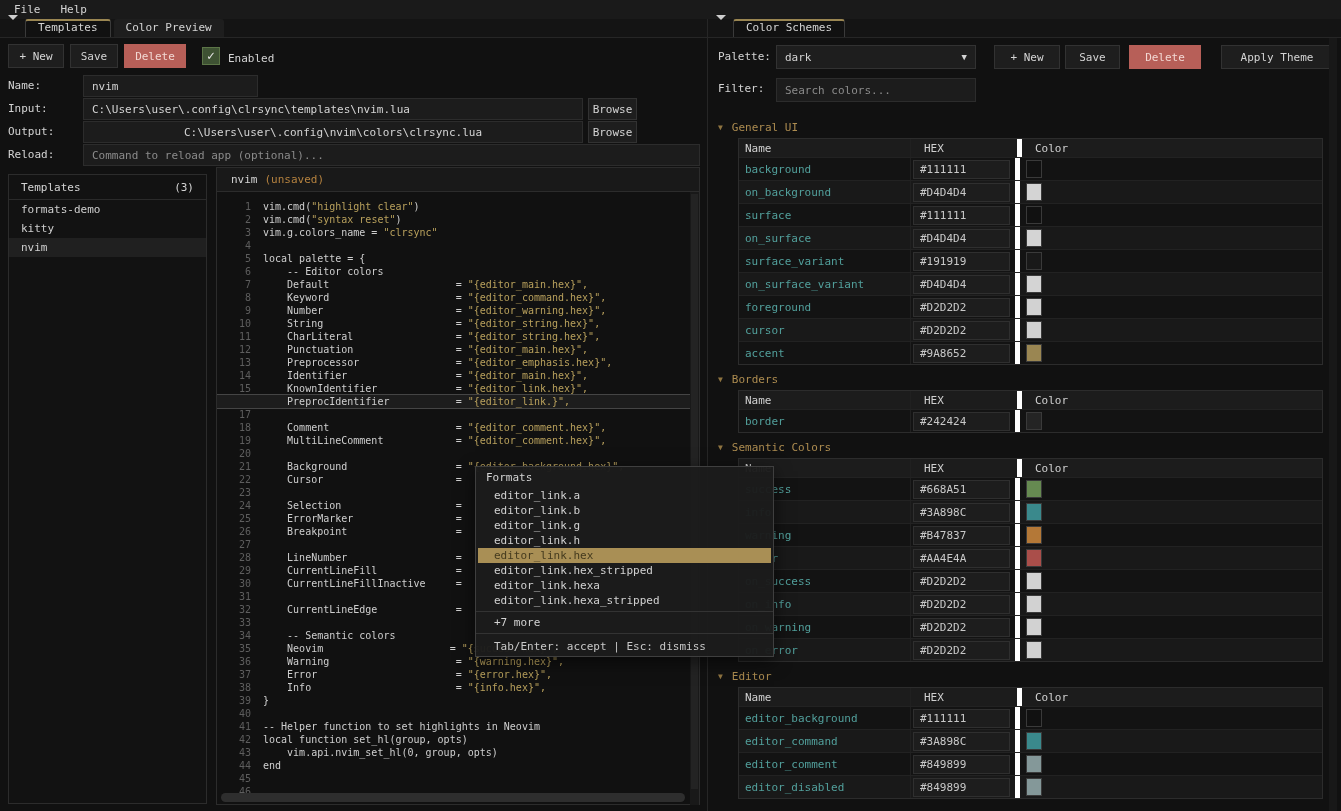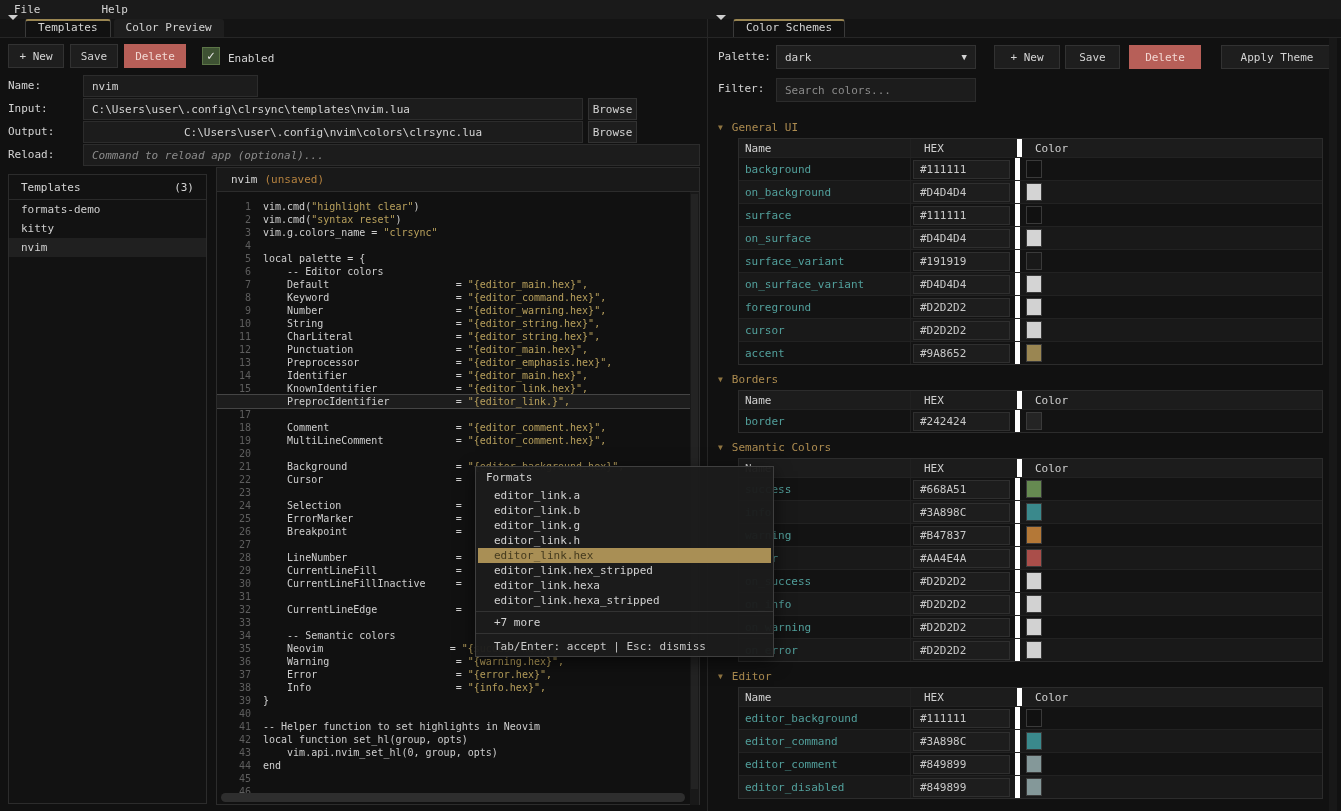--- a/index.html
+++ b/index.html
@@ -3,21 +3,21 @@
 <meta charset="utf-8">
 <style>
   html,body { margin:0; padding:0; background:#0b0b0b; }
   #win {
     position:relative; width:1341px; height:811px; overflow:hidden;
     background:#111111; color:#d4d4d4;
     font-family:"DejaVu Sans Mono", monospace; font-size:11px;
   }
   
   .menubar { position:absolute; left:0; top:0; width:100%; height:19px; background:#1a1a1a;
-             display:flex; align-items:center; padding-left:4px; box-sizing:border-box;gap:41px; }
+             display:flex; align-items:center; padding-left:4px; box-sizing:border-box; }
   .menu-item { padding:0 10px; }
   
   .tabbar { position:absolute; top:19px; height:19px; background:#141414;
             border-bottom:1px solid #262626; display:flex; align-items:flex-end; box-sizing:border-box; }
   .tabbar.left { left:0; width:707px; }
   .tabbar.right { left:707px; width:634px; border-left:1px solid #262626; }
   .collapse-icon { width:11px; margin:0 6px 4px 8px; }
   .collapse-icon .bar { height:2px; background:#cfcfcf; margin-bottom:1px; }
   .collapse-icon .tri { width:0; height:0; border-left:5px solid transparent;
                         border-right:5px solid transparent; border-top:5px solid #cfcfcf; }
@@ -122,21 +122,21 @@
 
   <span class="lbl" style="left:8px;top:75px">Name:</span>
   <input class="inp" style="left: 83px; top: 75px; width: 175px;" value="nvim">
   <span class="lbl" style="left:8px;top:98px">Input:</span>
   <input class="inp" style="left: 83px; top: 98px; width: 500px;" value="C:\Users\user\.config\clrsync\templates\nvim.lua">
   <div class="btn" style="left:588px;top:98px;width:49px;height:22px">Browse</div>
   <span class="lbl" style="left:8px;top:121px">Output:</span>
   <input class="inp" style="left: 83px; top: 121px; width: 500px; text-align: center;" value="C:\Users\user\.config\nvim\colors\clrsync.lua">
   <div class="btn" style="left:588px;top:121px;width:49px;height:22px">Browse</div>
   <span class="lbl" style="left:8px;top:144px">Reload:</span>
-  <input class="inp" style="left: 83px; top: 144px; width: 617px; font-style: italic;" placeholder="Command to reload app (optional)...">
+  <input class="inp" style="left: 83px; top: 144px; width: 617px;" placeholder="Command to reload app (optional)...">
 
   <div class="tpl">
     <div class="tpl-head">
       <span>Templates</span>
       <span>(3)</span>
     </div>
     <div id="tpl-items">
         <div class="tpl-item">formats-demo</div>
         <div class="tpl-item">kitty</div>
         <div class="tpl-item selected">nvim</div>

